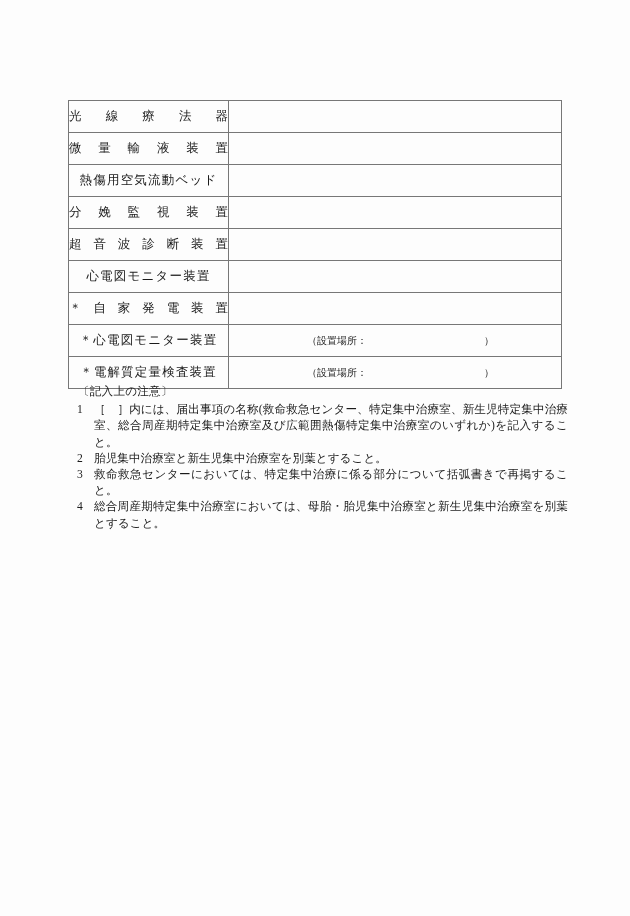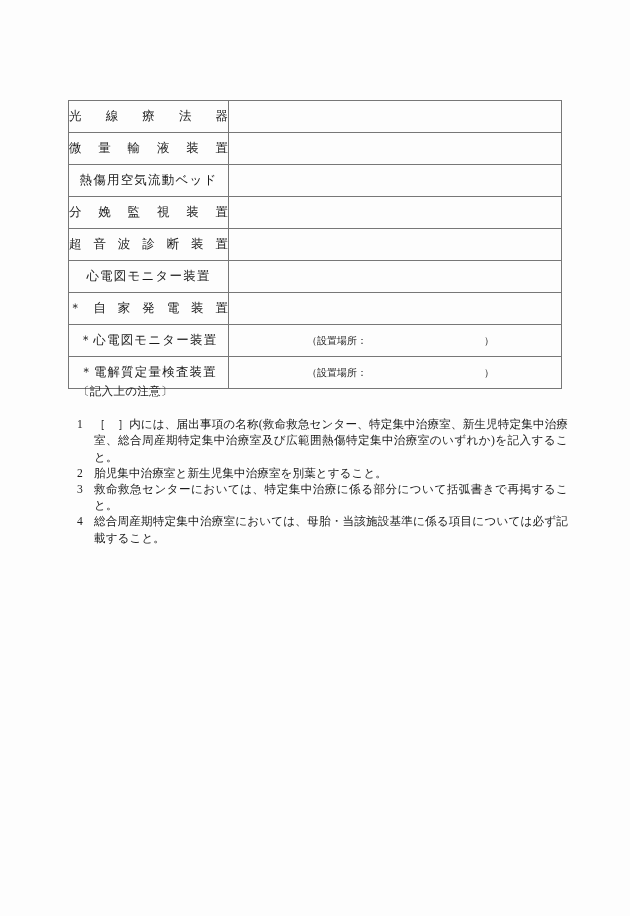--- a/index.html
+++ b/index.html
@@ -97,21 +97,21 @@
   
   .notes {
     position: absolute;
     left: 68px;
     top: 384px;
     width: 500px;
     font-size: 11.6px;
     line-height: 16.2px;
   }
   .notes-heading {
-    margin: 0 0 17px 10px;
+    margin: 0 0 2px 10px;
     font-size: 11.6px;
     font-weight: normal;
     letter-spacing: 0.2px;
     font-family: Liberation Serif, serif;
   }
   .note-item {
     position: relative;
     margin: 0;
     padding-left: 26px;
   }
@@ -267,17 +267,17 @@
       <span class="note-text">胎児集中治療室と新生児集中治療室を別葉とすること。</span>
     </div>
 
     <div class="note-item">
       <span class="note-num">3</span>
       <span class="note-text">救命救急センターにおいては、特定集中治療に係る部分について括弧書きで再掲すること。</span>
     </div>
 
     <div class="note-item">
       <span class="note-num">4</span>
-      <span class="note-text">総合周産期特定集中治療室においては、母胎・当該施設基準に係る項目については必ず記載すること。</span>
+      <span class="note-text">総合周産期特定集中治療室においては、母胎・胎児集中治療室と新生児集中治療室を別葉とすること。</span>
     </div>
   </div>
 
 </div>
 
 </body></html>

